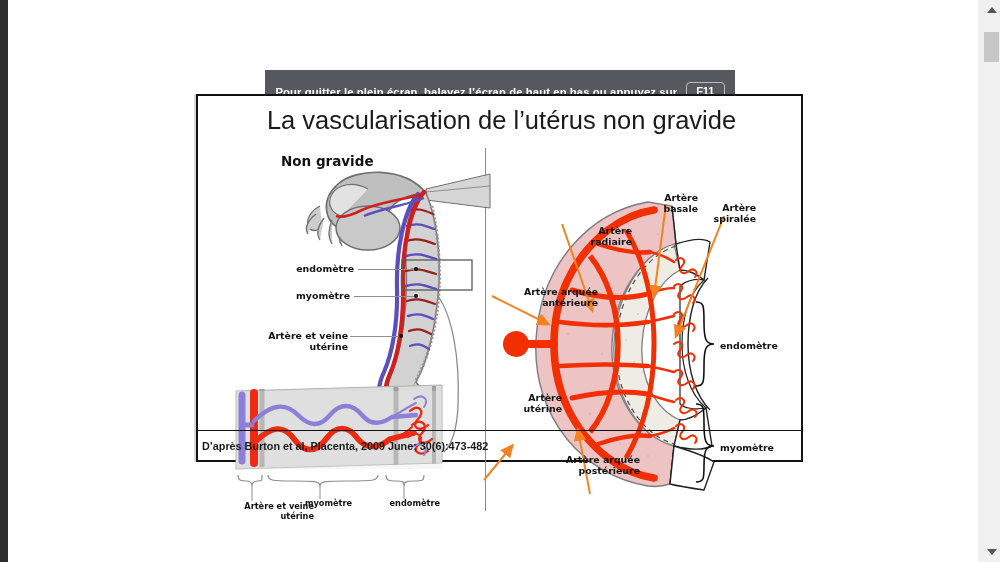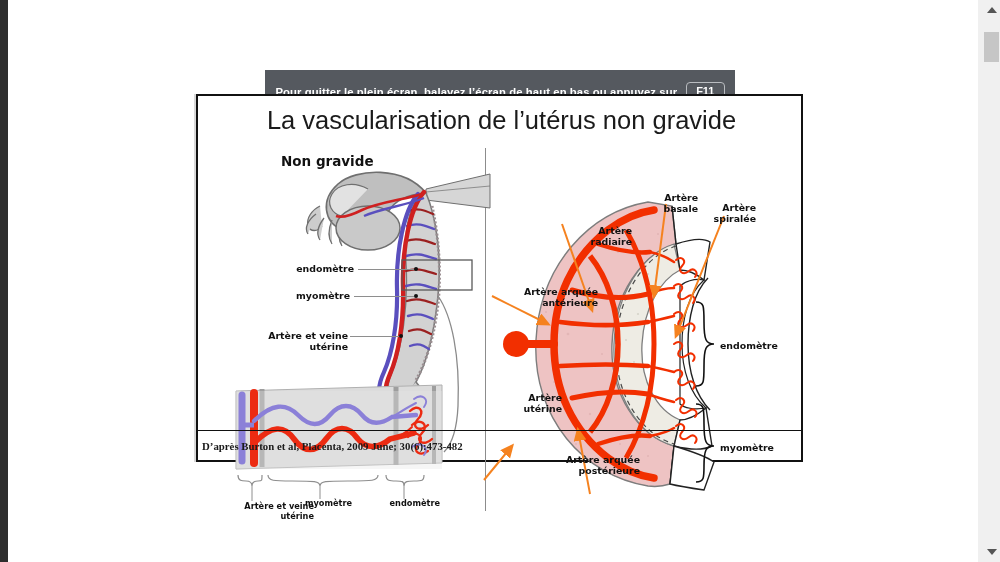--- a/index.html
+++ b/index.html
@@ -107,21 +107,21 @@
     background: #8c8c8c;
   }
   .citation-rule {
     position: absolute;
     left: 0; bottom: 29px; width: 603px;
     height: 1px; background: #111111;
   }
   .citation {
     position: absolute;
     left: 4px; bottom: 8px;
-    font-family: Liberation Serif, serif;
+    font-family: Liberation Sans, sans-serif;
     font-size: 10.8px;
     font-weight: bold;
     color: #1a1a1a;
     white-space: nowrap;
   }
 
   
   .lbl {
     position: absolute;
     font-family: "DejaVu Sans", sans-serif;

